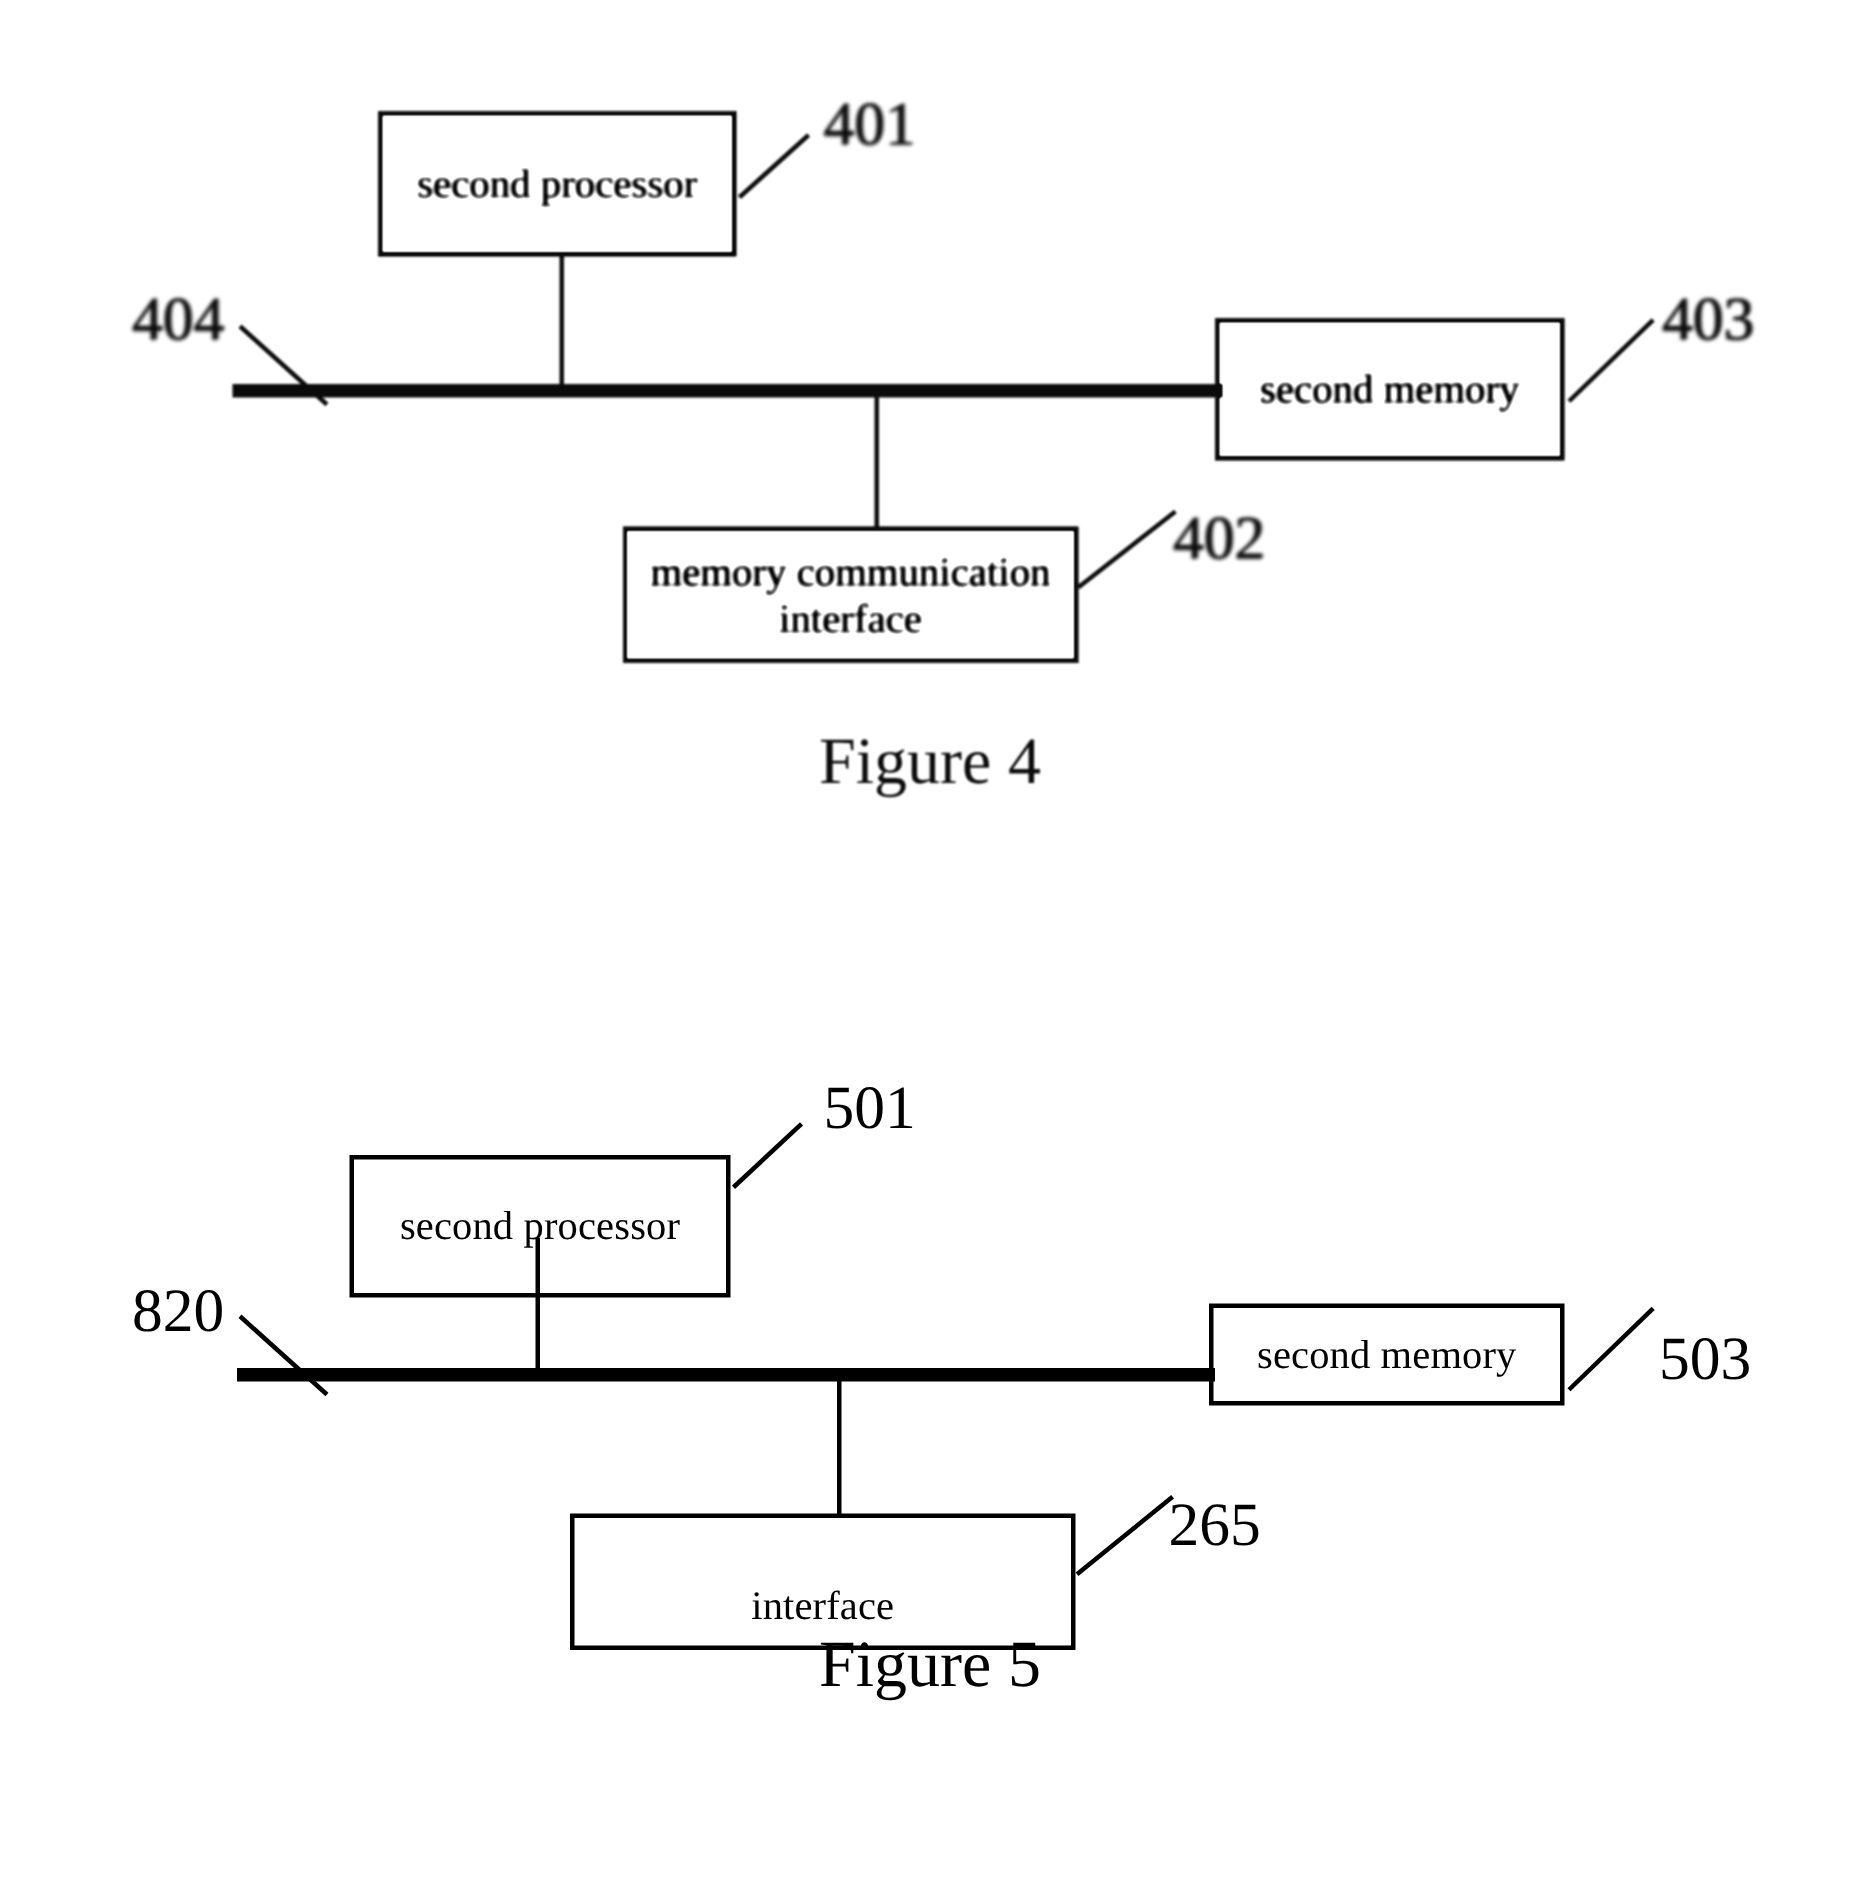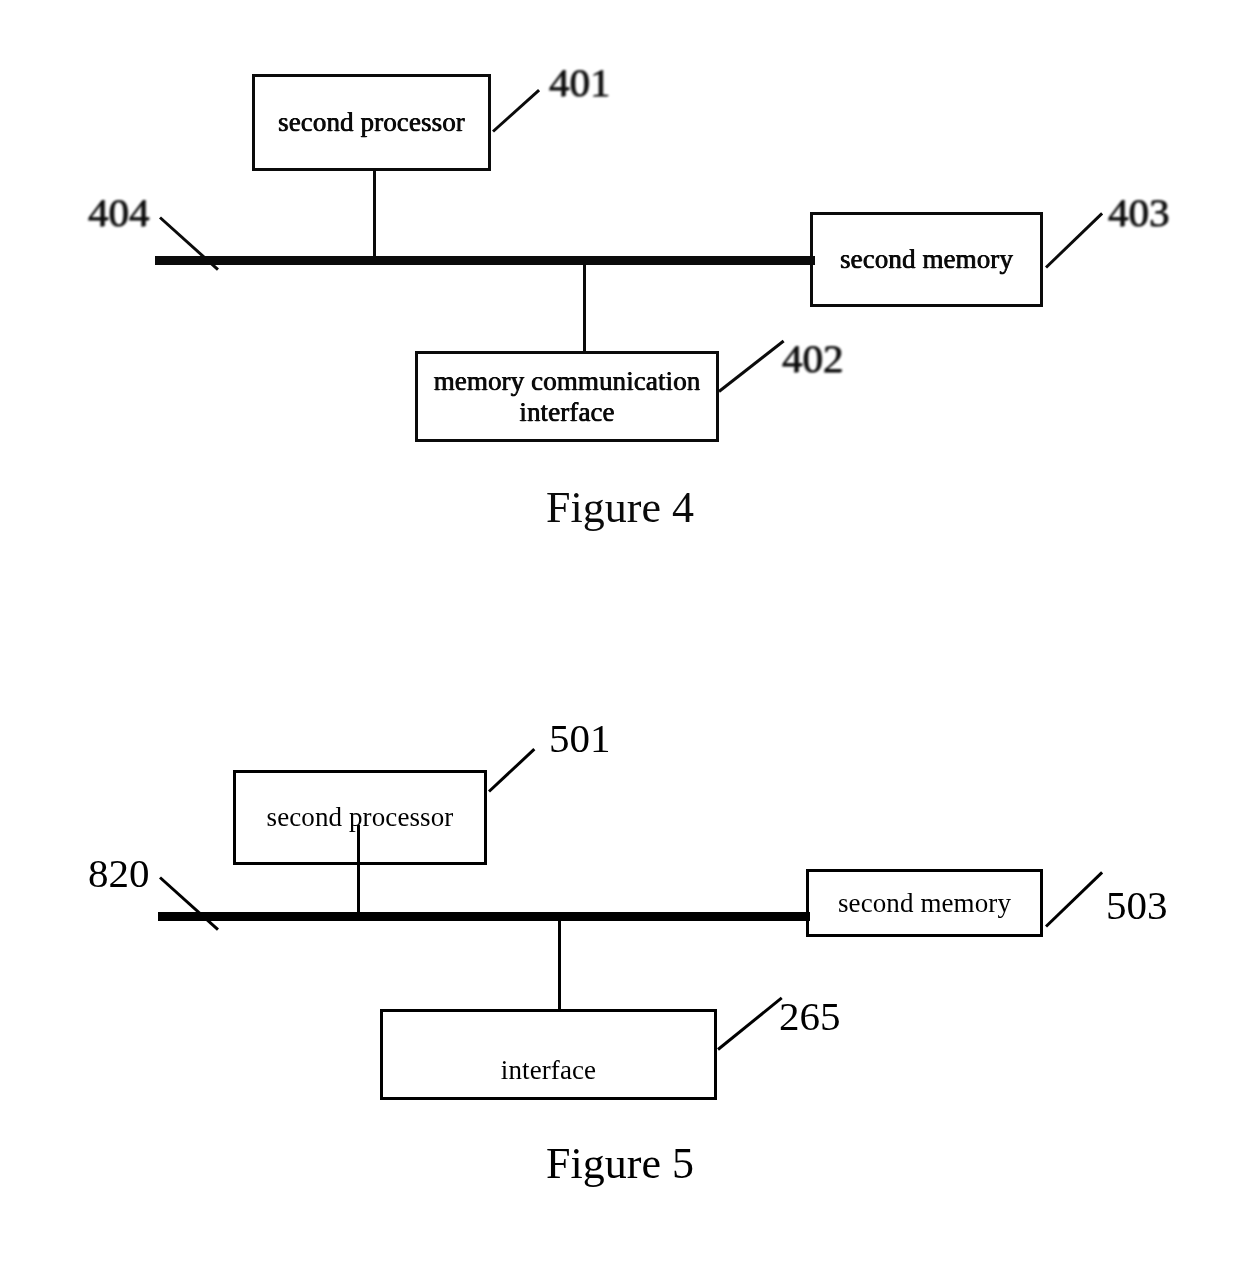--- a/index.html
+++ b/index.html
@@ -127,21 +127,21 @@
   #f5-stem-proc   { left:357px;  top:825px;  height:88px; }
   #f5-stem-comm   { left:558px;  top:916px;  height:94px; }
   #f5-ref-501     { left:549px;  top:718px; }
   #f5-ref-502     { left:779px;  top:996px; }
   #f5-ref-503     { left:1106px; top:853px;margin-top:32px; }
   #f5-ref-504     { left:88px;   top:853px; }
   #f5-lead-501    { left:489px;  top:790px;  width:62px;  transform: rotate(-43deg); }
   #f5-lead-502    { left:718px;  top:1048px; width:82px;  transform: rotate(-39deg); }
   #f5-lead-503    { left:1046px; top:925px;  width:78px;  transform: rotate(-44deg); }
   #f5-lead-504    { left:160px;  top:876px;  width:78px;  transform: rotate(42deg); }
-  #f5-caption     { top:1142px;text-align:center; }
+  #f5-caption     { top:1088px;text-align:center; }
 </style>
 </head>
 <body>
 
 <div class="page">
 
   <div class="figure" id="figure-4">
 
     <div class="box" id="f4-proc">
       <span class="box-label">second processor</span>

